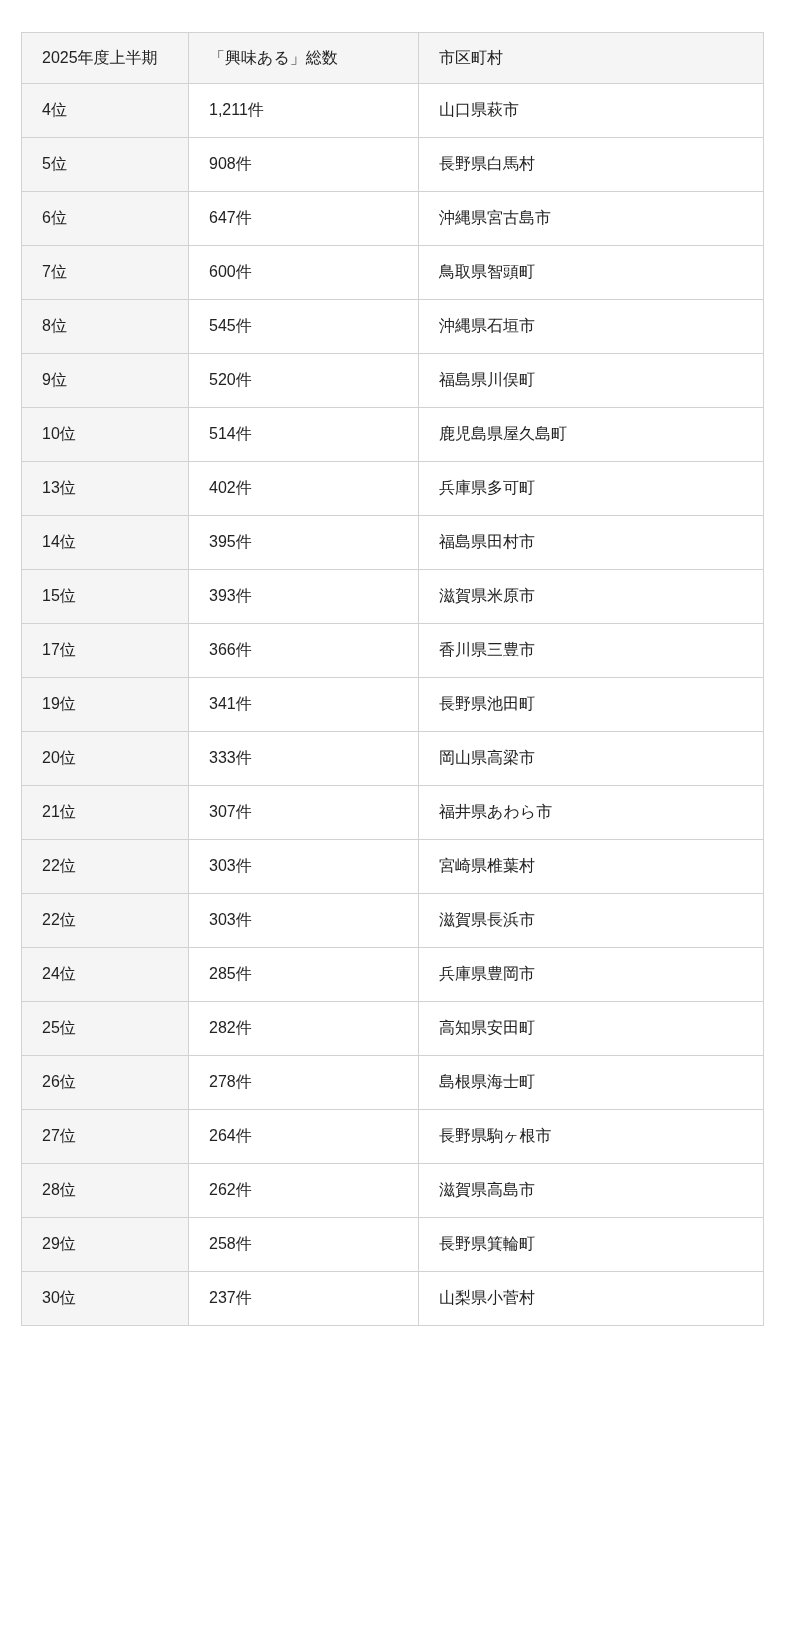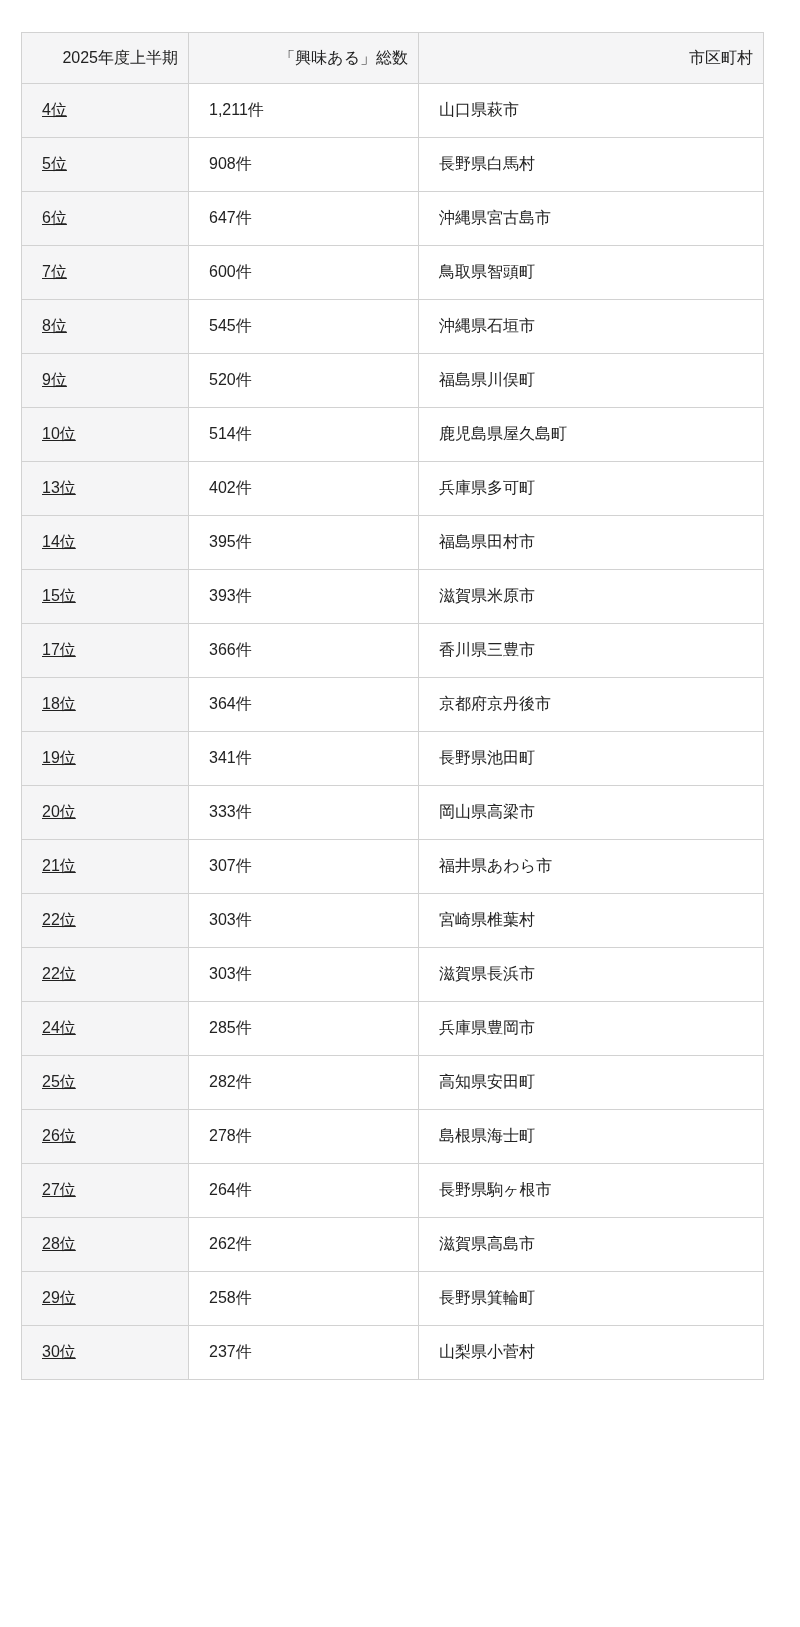--- a/index.html
+++ b/index.html
@@ -29,29 +29,27 @@
     color: #222222;
     text-align: left;
     vertical-align: middle;
     padding: 0 10px 0 20px;
     overflow: hidden;
     white-space: nowrap;
   }
   .ranking thead th {
     background: #f5f5f6;
     height: 50px;
-    text-align: right;
   }
   .ranking tbody td {
     background: #ffffff;
     height: 53px;
   }
   .ranking tbody td.rank {
     background: #f5f5f6;
-    text-decoration: underline;
   }
 </style>
 </head>
 <body>
 
 <div class="page">
   <table class="ranking">
     <colgroup>
       <col class="c1">
       <col class="c2">
@@ -127,25 +125,20 @@
     <td>滋賀県米原市</td>
   </tr>
 
 
   <tr>
     <td class="rank">17位</td>
     <td>366件</td>
     <td>香川県三豊市</td>
   </tr>
 
-  <tr>
-    <td class="rank">18位</td>
-    <td>364件</td>
-    <td>京都府京丹後市</td>
-  </tr>
 
   <tr>
     <td class="rank">19位</td>
     <td>341件</td>
     <td>長野県池田町</td>
   </tr>
 
   <tr>
     <td class="rank">20位</td>
     <td>333件</td>

